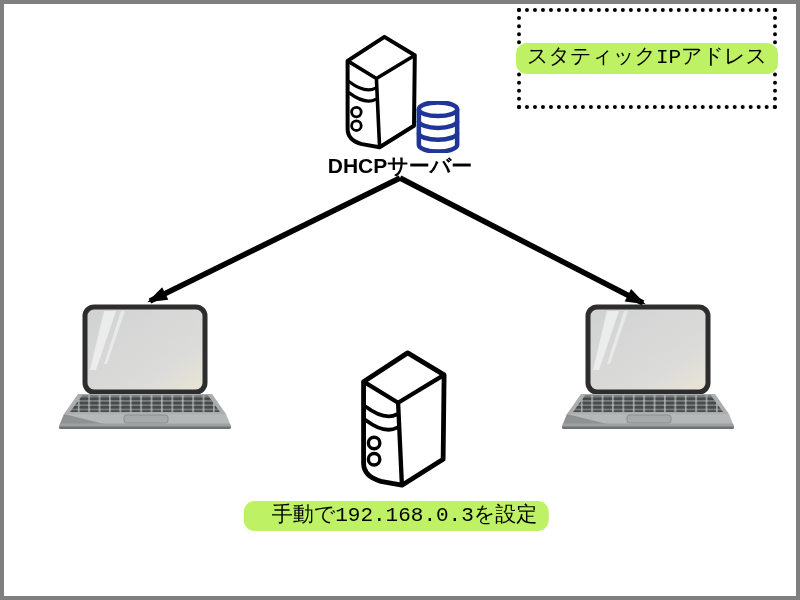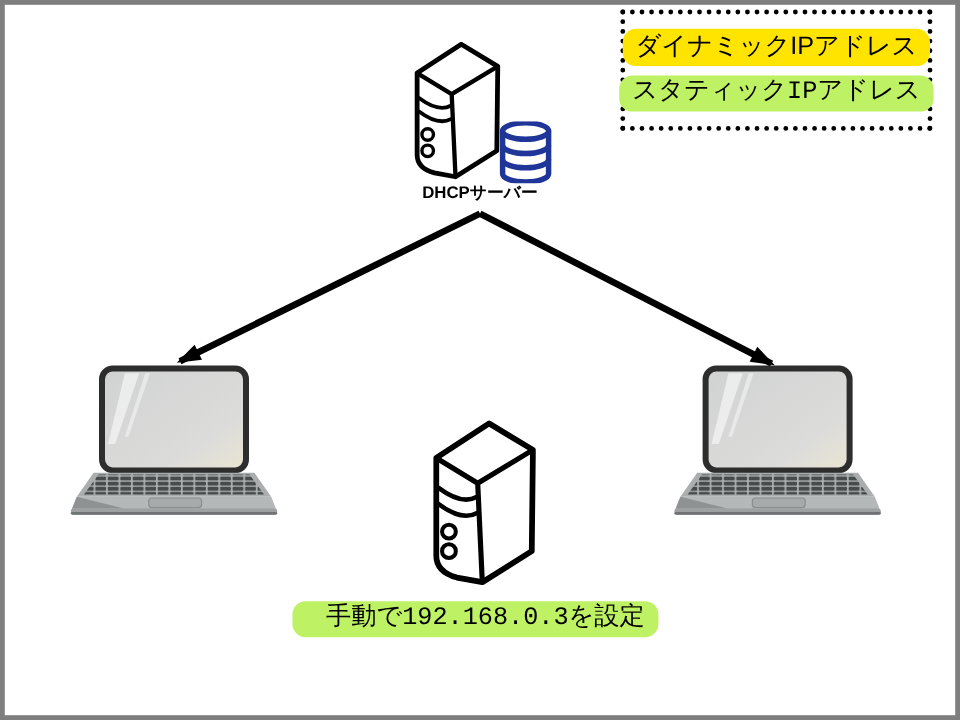--- a/index.html
+++ b/index.html
@@ -22,21 +22,21 @@
     line-height: 1.25;
     padding: 2px 11px;
     border-radius: 11px;
     white-space: nowrap;
   }
   .pill.dynamic { background: #ffe400; }
   .pill.static  { background: #bef264; font-family: Liberation Mono, monospace; }
   .node-label {
     position: absolute;
     z-index: 3;
-    font-size: 14px;
+    font-size: 21px;
     font-weight: bold;
     white-space: nowrap;
     transform: translateX(-50%);
   }
   .legend {
     position: absolute;
     left: 513px; top: 4px;
     width: 260px; height: 101px;
     box-sizing: border-box;
     border: 4px dotted #000000;
@@ -108,21 +108,20 @@
 
   <svg class="icon" style="left:334px; top:26px;" width="80" height="125" viewBox="0 0 100 145">
     <use href="#sym-tower"></use>
   </svg>
   <svg class="icon" style="left:411px; top:97px;" width="46" height="52" viewBox="0 0 50 57">
     <use href="#sym-db"></use>
   </svg>
   <div class="node-label" style="left:396px; top:148px;">DHCPサーバー</div>
 
   <div class="legend">
-    <div class="pill dynamic">ダイナミックIPアドレス</div>
     <div class="pill static">スタティックIPアドレス</div>
   </div>
 
 
   <svg class="icon" style="left:54px; top:298px;" width="174" height="128" viewBox="0 0 174 128">
     <use href="#sym-laptop"></use>
   </svg>
   <svg class="icon" style="left:557px; top:298px;" width="174" height="128" viewBox="0 0 174 128">
     <use href="#sym-laptop"></use>
   </svg>

